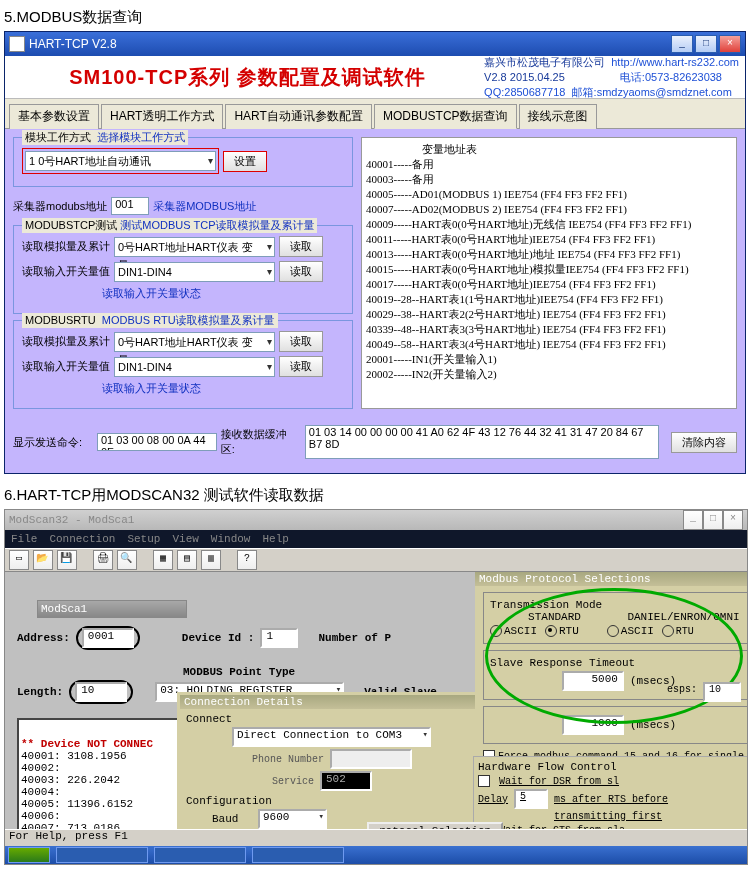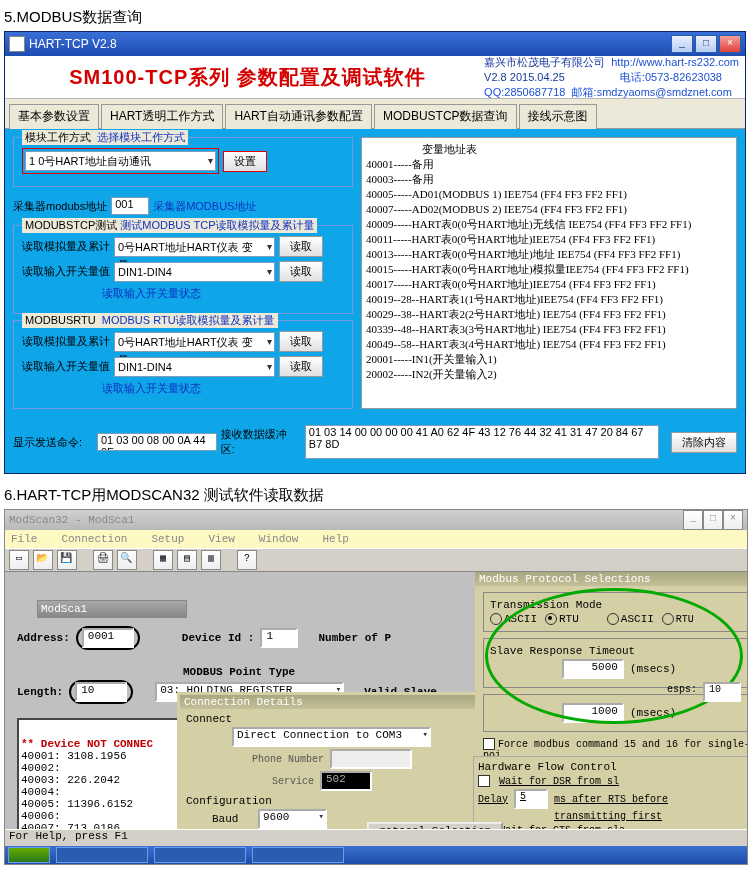--- a/index.html
+++ b/index.html
@@ -1,18 +1,18 @@
 <!DOCTYPE html>
 <html><head>
 <meta charset="utf-8">
 <style>
 body { margin:0; padding:4px; font-family:"SimSun","Microsoft YaHei",sans-serif; font-size:12px; background:#fff; width:742px; color:#000; }
 .section-title { font-size:15px; margin:4px 0 4px 0; }
 
-.win1 { border:1px solid #0a246a; background:#0ea5e9; display:flex; flex-direction:column; }
+.win1 { border:1px solid #0a246a; background:#c4b5fd; display:flex; flex-direction:column; }
 .titlebar1 { background:linear-gradient(#3a6fd9,#1d4cb0); color:#fff; height:24px; display:flex; align-items:center; padding:0 4px; font-size:12px; }
 .tb-icon { width:14px; height:14px; background:#fff; margin-right:4px; display:inline-block; border:1px solid #888; }
 .tb-title { flex:1; }
 .tb-btns { display:flex; gap:2px; }
 .tb-btn { width:20px; height:16px; background:linear-gradient(#eaf0fc,#b5cdf5); border:1px solid #2a5db0; font-size:10px; text-align:center; line-height:14px; color:#1a3a7a; }
 .tb-close { background:linear-gradient(#f5a09a,#e0403a); color:#fff; }
 .banner { background:#fff; height:42px; display:flex; align-items:center; padding:0 6px; border-bottom:1px solid #bbb; }
 .banner .prod { color:#d40000; font-size:20px; font-weight:bold; letter-spacing:1px; flex:1; text-align:center; }
 .banner .right { font-size:11px; color:#183a9a; text-align:left; line-height:15px; }
 .banner .right .link { color:#1e50d6; }
@@ -35,21 +35,21 @@
 .tx { border:1px solid #7f9db9; background:#fff; height:16px; padding:0 3px; font-size:11px; display:inline-block; overflow:hidden; }
 .rightbox { flex:1; border:1px solid #999; background:#fff; padding:4px; }
 .list { font-size:11px; line-height:15px; font-family:"SimSun"; white-space:pre; color:#000; height:240px; overflow:hidden; }
 .list .hdr { margin-left:56px; }
 .bottomrows { padding:4px 8px; display:flex; flex-direction:row; gap:4px; }
 .bottomrows .row .tx { flex:1; }
 .clear-btn { margin-left:8px; }
 
 .win2-wrap { position:relative; width:742px; height:354px; background:#c0c0c0; overflow:hidden; border:1px solid #888; font-family:"Courier New",monospace; font-size:11px; }
 .ms-titlebar { background:linear-gradient(#d0d0d0,#b8b8b8); color:#888; height:20px; display:flex; align-items:center; padding:0 4px; }
-.ms-menubar { background:#fef9c3; height:18px; display:flex; align-items:center; gap:24px; padding:0 6px; color:#888; }
+.ms-menubar { background:#0f172a; height:18px; display:flex; align-items:center; gap:12px; padding:0 6px; color:#888; }
 .ms-toolbar { background:#d4d0c8; height:22px; display:flex; align-items:center; gap:4px; padding:0 4px; border-top:1px solid #fff; border-bottom:1px solid #888; }
 .tb-ico { width:18px; height:18px; border:1px solid #888; background:linear-gradient(#fff,#eee); font-size:10px; text-align:center; line-height:16px; }
 .ms-formcard { position:absolute; left:32px; top:90px; width:148px; background:#eee; border:1px solid #888; }
 .ms-formcard .fc-title { background:linear-gradient(#a8a8a8,#888); color:#fff; height:16px; line-height:16px; padding:0 3px; }
 .ms-leftpane { position:absolute; left:12px; top:114px; width:440px; }
 .ms-leftpane .lp-row { display:flex; align-items:center; gap:6px; margin:2px 0; }
 .ms-leftpane .lbl { font-weight:bold; }
 .ms-field { border:2px inset #fff; background:#fff; padding:0 4px; height:16px; display:inline-block; }
 .circled { border:2px solid #000; border-radius:12px; padding:0 4px; }
 .ms-datacard { position:absolute; left:12px; top:208px; width:178px; background:#fff; border:2px inset #999; padding:2px; }
@@ -305,20 +305,24 @@
         <span style="width:20px"></span>
         <span class="cd-select" style="width:50px">NONE</span>
       </div>
 
   </div>
 
   <div class="proto-sel">
     <div class="ps-title">Modbus Protocol Selections</div>
     <div class="ps-group">
       <div>Transmission Mode</div>
+      <div style="display:flex;justify-content:space-between">
+        <span style="text-align:center;flex:1">STANDARD</span>
+        <span style="text-align:center;flex:1">DANIEL/ENRON/OMNI</span>
+      </div>
       <div style="display:flex;gap:8px;margin-top:2px">
         <span><span class="radio"></span><span>ASCII</span></span>
         <span><span class="radio checked"></span><span>RTU</span></span>
         <span style="width:12px"></span>
         <span><span class="radio"></span><span>ASCII</span></span>
         <span><span class="radio"></span><span style="font-size:10px">RTU</span></span>
       </div>
     </div>
     <div class="ps-group">
       <div>Slave Response Timeout</div>

